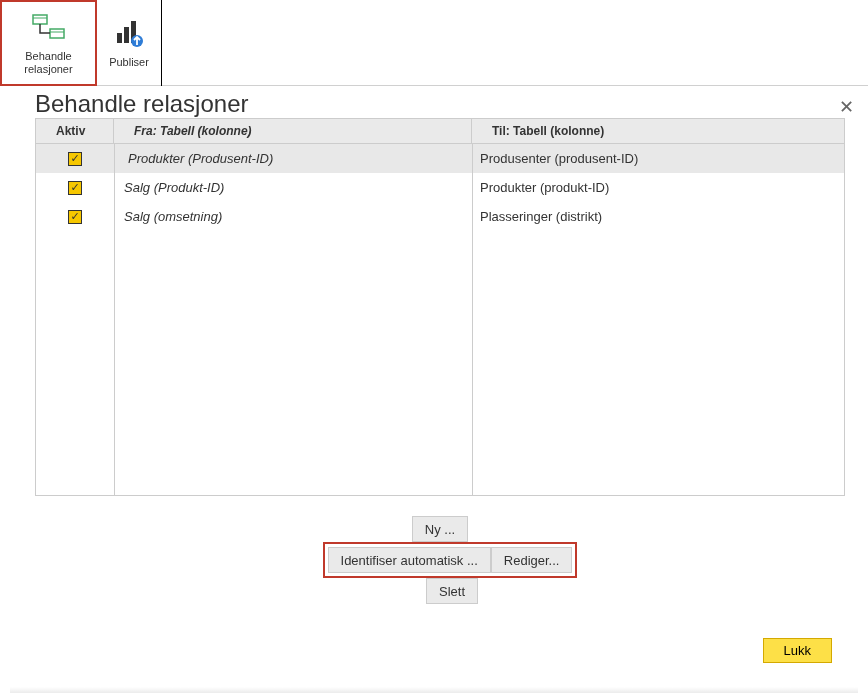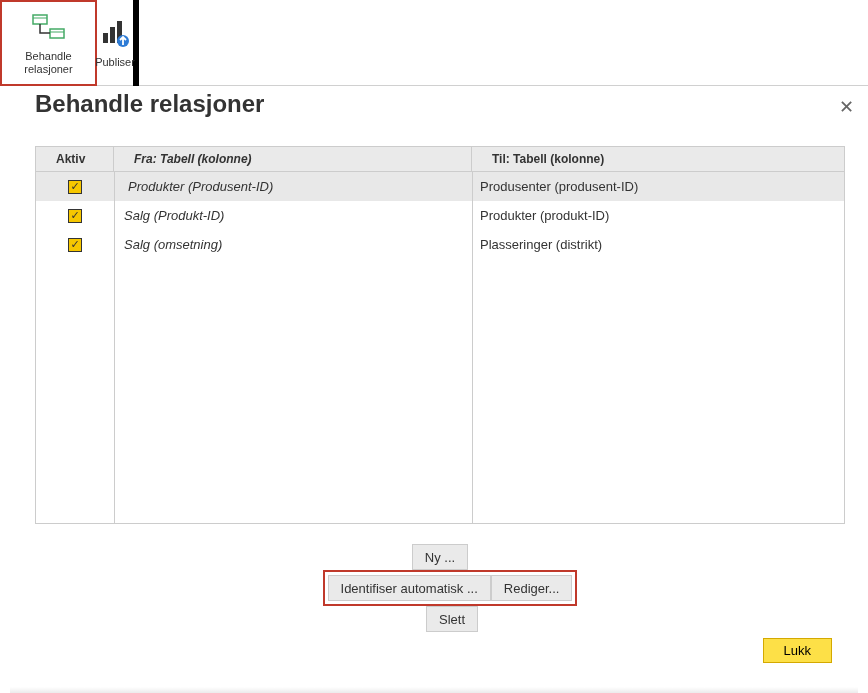--- a/index.html
+++ b/index.html
@@ -17,23 +17,23 @@
       display: flex;
       height: 86px;
       border-bottom: 1px solid #d0d0d0;
       background: #fff;
     }
     .ribbon-btn {
       display: flex;
       flex-direction: column;
       align-items: center;
       justify-content: center;
-      width: 42px;
+      width: 65px;
       height: 86px;
-      border-right: 6px solid #000000;
+      border-right: 1px solid #000000;
       cursor: pointer;
       font-size: 11px;
       color: #333;
       text-align: center;
       line-height: 1.2;
       padding: 4px 2px;
     }
     .ribbon-btn.highlighted {
       border: 2px solid #c0392b;
       width: 97px;
@@ -47,23 +47,22 @@
       margin-bottom: 4px;
     }
     .dialog {
       position: absolute;
       top: 90px;
       left: 35px;
       width: 810px;
     }
     .dialog-title {
       font-size: 24px;
-      font-weight: 700;
-      color: #333;
-      margin-bottom: 28px;
+      font-weight: 400;
+      color: #333;
     }
     .close-x {
       position: absolute;
       top: 96px;
       right: 14px;
       cursor: pointer;
       color: #666;
       font-size: 18px;
     }
     .table-wrap {

